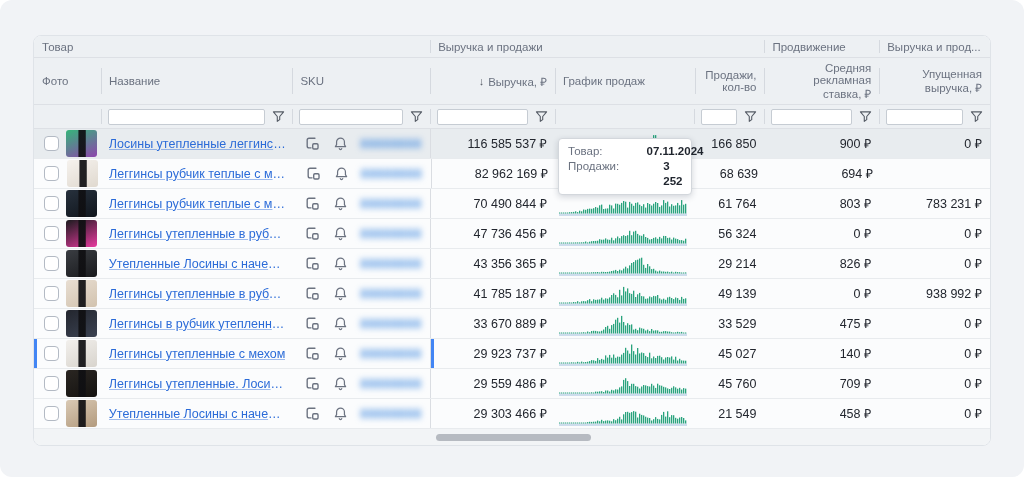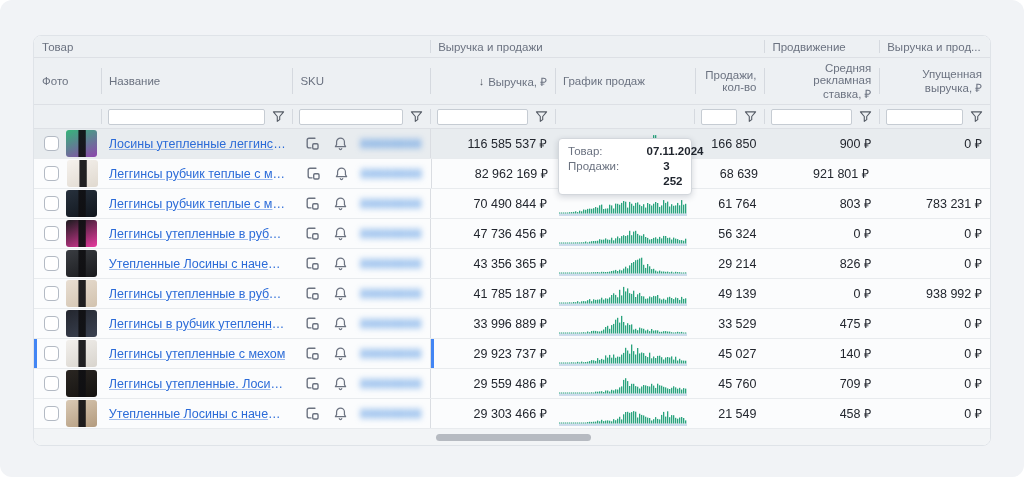--- a/index.html
+++ b/index.html
@@ -340,21 +340,21 @@
               <rect x="114.0" y="11.4" width="1.3" height="12.1" fill="#2aa37d"></rect>
               <rect x="116.0" y="11.7" width="1.3" height="11.8" fill="#2aa37d"></rect>
               <rect x="118.0" y="9.7" width="1.3" height="13.8" fill="#2aa37d"></rect>
               <rect x="120.0" y="12.8" width="1.3" height="10.7" fill="#2aa37d"></rect>
               <rect x="122.0" y="11.5" width="1.3" height="12.0" fill="#2aa37d"></rect>
               <rect x="124.0" y="7.7" width="1.3" height="15.8" fill="#2aa37d"></rect>
               <rect x="126.0" y="9.4" width="1.3" height="14.1" fill="#2aa37d"></rect>
             </svg>
           </div>
     <div class="cell c-sales">68 639</div>
-    <div class="cell c-lost">921 801 ₽</div>
+    <div class="cell c-rate">694 ₽</div>
   </div>
 
   <div class="row">
     <div class="cell c-cb">
       <div class="checkbox"></div>
     </div>
     <div class="cell c-photo">
       <div class="thumb" style="background: linear-gradient(90deg, transparent 38%, rgba(15, 15, 18, 0.92) 42%, rgba(15, 15, 18, 0.92) 62%, transparent 66%), linear-gradient(155deg, rgb(39, 49, 61), rgb(16, 21, 28));"></div>
     </div>
     <div class="cell c-name">
@@ -768,21 +768,21 @@
   </svg>
 </span>
       <span class="icon-btn">
   <svg width="15" height="16" viewBox="0 0 16 17" fill="none" stroke="#6b7280" stroke-width="1.3" stroke-linejoin="round" stroke-linecap="round">
     <path d="M8 2.2 a4.2 4.2 0 0 1 4.2 4.2 v2.8 l1.3 2.2 H2.5 l1.3 -2.2 V6.4 A4.2 4.2 0 0 1 8 2.2 z"></path>
     <path d="M6.7 13.4 a1.35 1.35 0 0 0 2.6 0"></path>
   </svg>
 </span>
       <span class="sku-blur">88888888</span>
     </div>
-    <div class="cell c-revenue">33 996 889 ₽</div>
+    <div class="cell c-revenue">33 670 889 ₽</div>
     <div class="cell c-chart">
             <svg width="128" height="26">
               <rect x="0" y="23.5" width="128" height="2.5" fill="#cddcec"></rect>
               <rect x="0.0" y="22.5" width="1.3" height="1.0" fill="#2aa37d"></rect>
               <rect x="2.0" y="22.5" width="1.3" height="1.0" fill="#2aa37d"></rect>
               <rect x="4.0" y="22.5" width="1.3" height="1.0" fill="#2aa37d"></rect>
               <rect x="6.0" y="22.5" width="1.3" height="1.0" fill="#2aa37d"></rect>
               <rect x="8.0" y="22.5" width="1.3" height="1.0" fill="#2aa37d"></rect>
               <rect x="10.0" y="22.5" width="1.3" height="1.0" fill="#2aa37d"></rect>
               <rect x="12.0" y="22.5" width="1.3" height="1.0" fill="#2aa37d"></rect>

